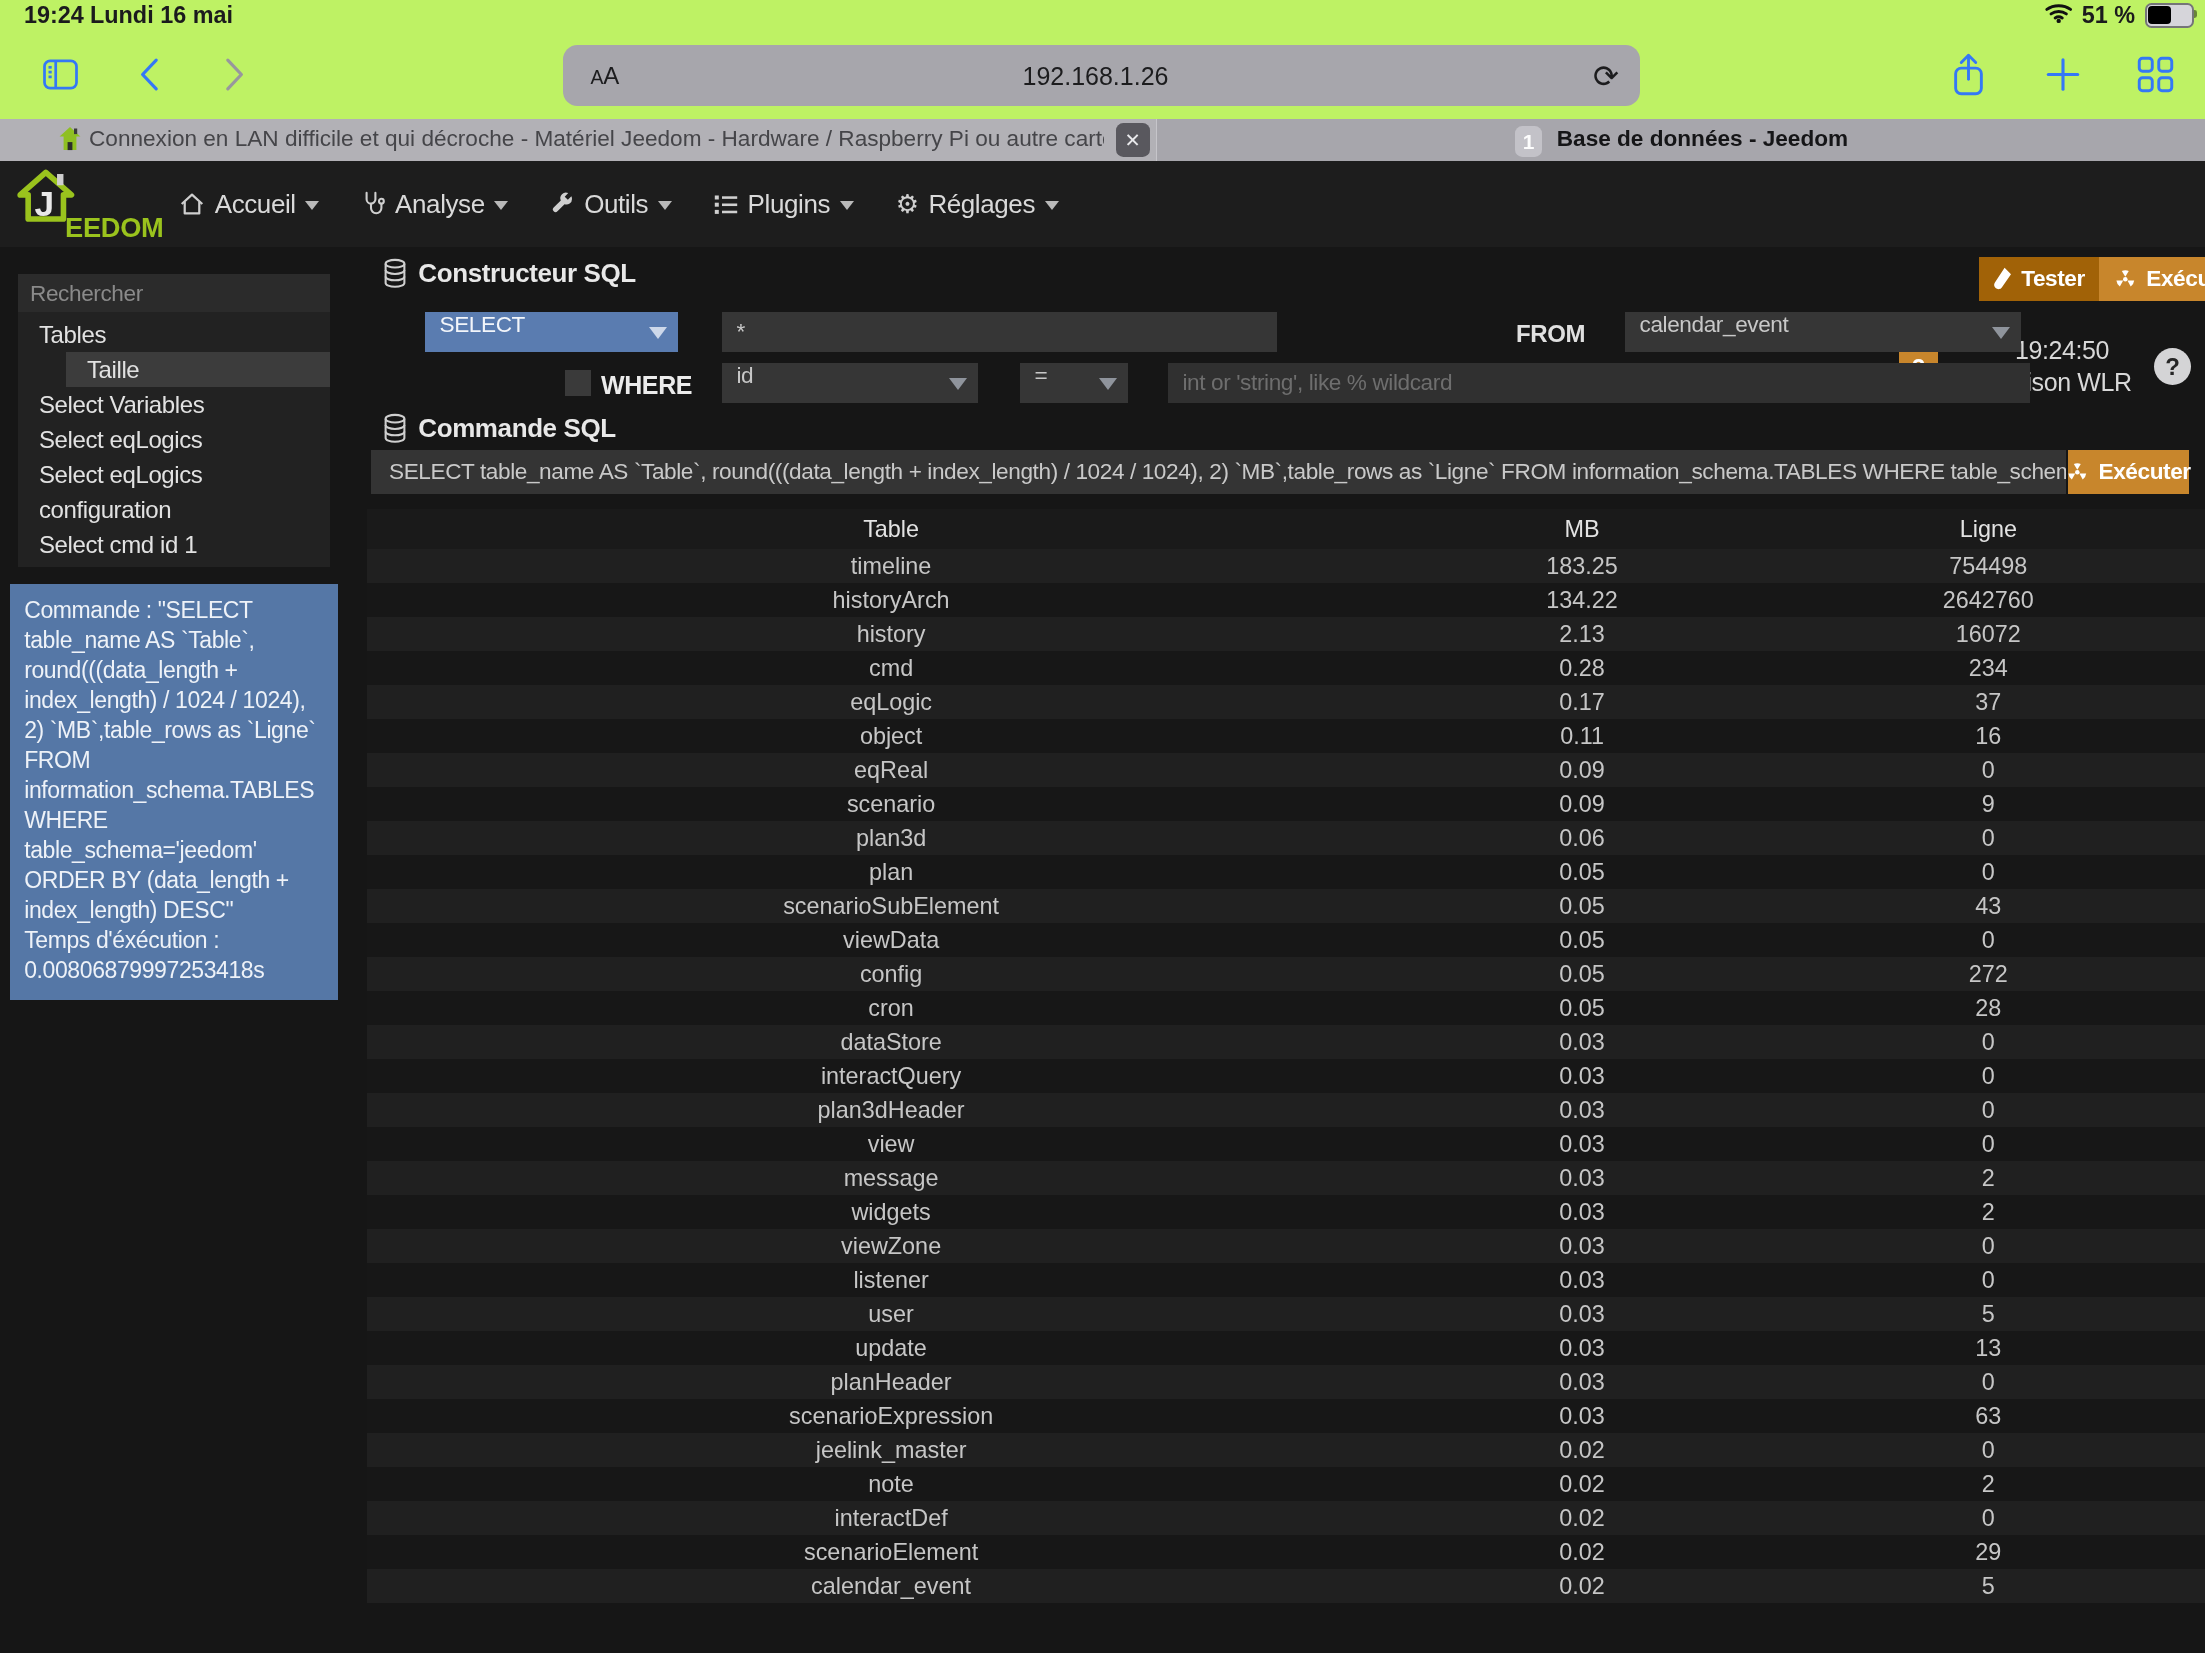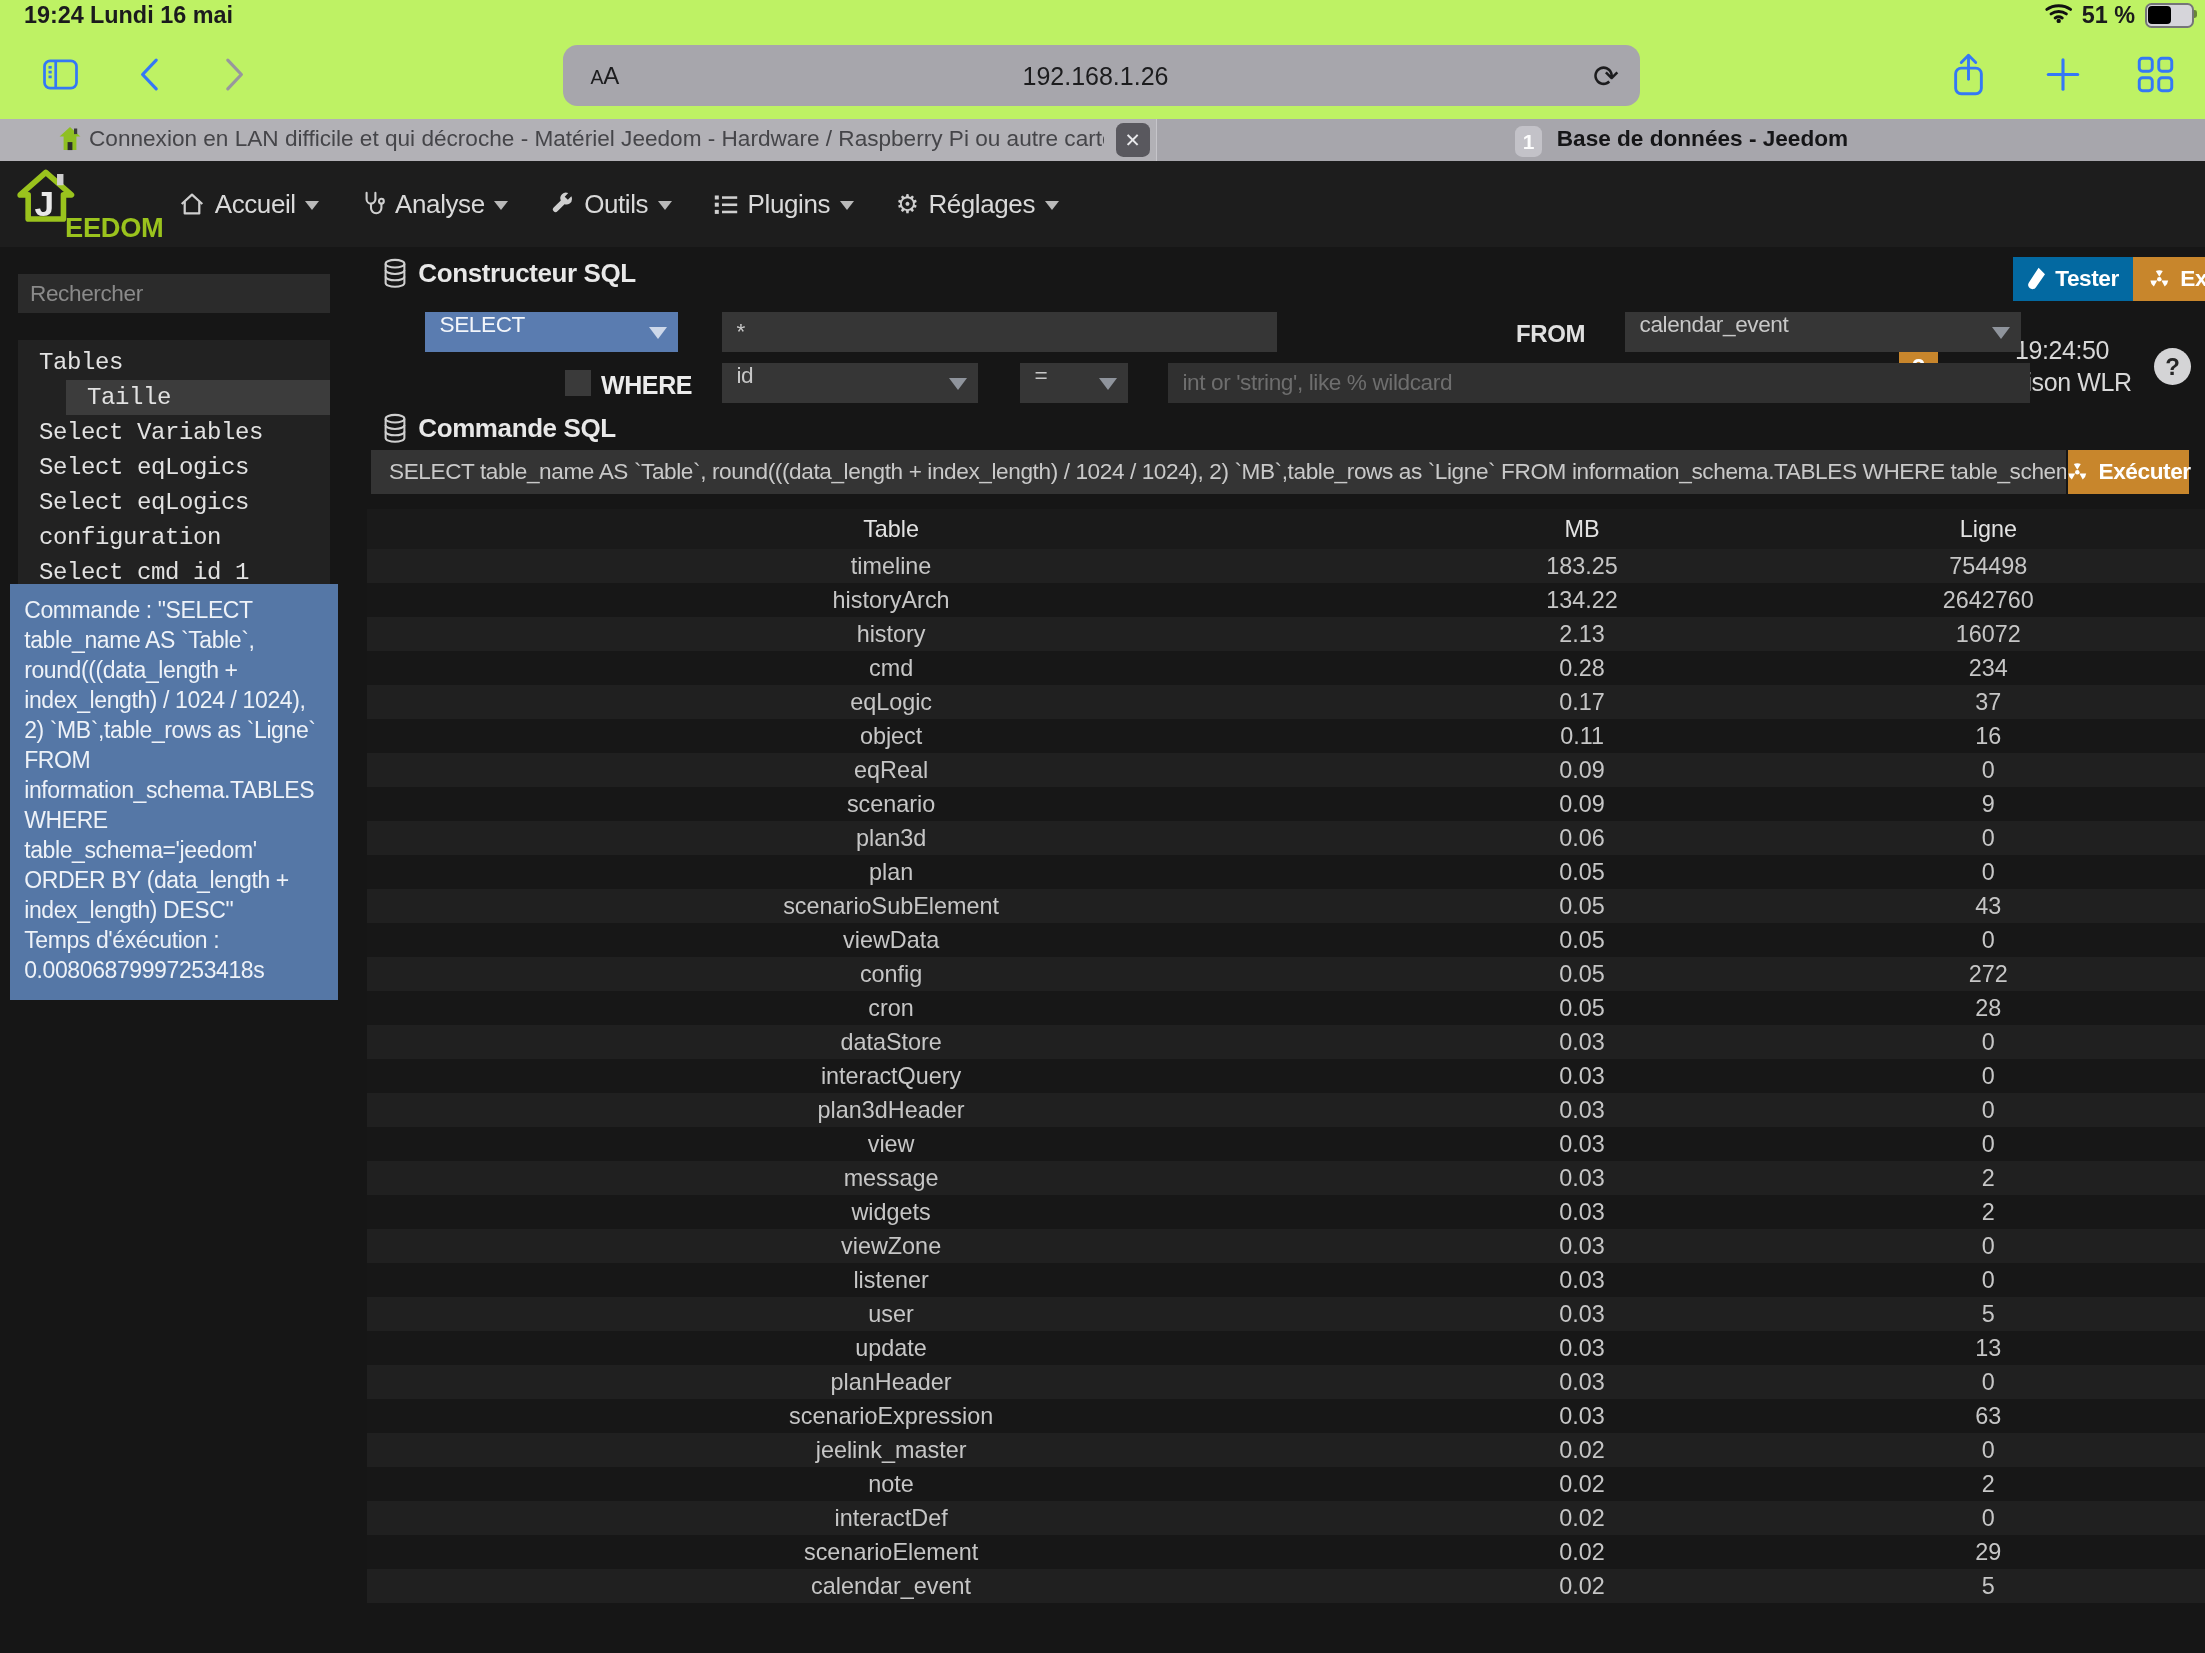--- a/index.html
+++ b/index.html
@@ -41,31 +41,31 @@
   .menu-item{display:flex;align-items:center;gap:9.7px;color:#d9d9d9;font-size:26px;}
   .menu-item svg{display:block;}
   .gear-glyph{font-family:"DejaVu Sans",sans-serif;font-size:26px;color:#cfcfcf;}
   .caret-sm{width:0;height:0;border-left:7.3px solid transparent;border-right:7.3px solid transparent;border-top:9px solid #b9b9b9;margin-top:3.2px;}
   .nav-badge{position:absolute;left:1899px;top:187px;width:39px;height:39px;background:#c8862c;color:#fff;font-size:24px;font-weight:bold;border-radius:4px;display:flex;align-items:center;justify-content:center;}
   .nav-clock{position:absolute;left:1961px;top:173px;width:202px;text-align:center;color:#d8d8d8;font-size:25px;line-height:32px;}
   .nav-help{position:absolute;left:2154px;top:187px;width:37px;height:37px;border-radius:50%;background:#d4d4d6;color:#262626;font-size:24px;font-weight:bold;display:flex;align-items:center;justify-content:center;}
   
   .search-input{position:absolute;left:18px;top:274px;width:312px;height:39px;background:#2b2b2b;border:none;outline:none;color:#cccccc;font-size:22.6px;padding:0 0 0 12px;box-sizing:border-box;font-family:"Liberation Sans",sans-serif;letter-spacing:-0.4px;}
   .search-input::placeholder{color:#8a8a8a;}
-  .side-list{position:absolute;left:18px;top:340px;width:312px;background:#222222;list-style:none;margin:0;padding:4.8px 0;letter-spacing:-0.4px;font-family:Liberation Mono, monospace;}
+  .side-list{position:absolute;left:18px;top:312px;width:312px;background:#222222;list-style:none;margin:0;padding:4.8px 0;letter-spacing:-0.4px;}
   .side-list li{font-size:24px;color:#e2e2e2;line-height:35px;padding:0 8px 0 21px;cursor:default;}
   .side-list li.active{background:#3c3c3c;margin-left:48px;}
   .info-box{position:absolute;left:9.7px;top:584px;width:328px;background:#5577a6;color:#eef2f8;font-size:23px;line-height:30px;padding:11.3px 13px 14.5px 14.5px;box-sizing:border-box;letter-spacing:-0.4px;}
   .info-box .l2{margin-top:0px;}
   
   .sec-title{position:absolute;color:#e8e8e8;font-size:26px;font-weight:bold;display:flex;align-items:center;gap:11.3px;letter-spacing:-0.4px;}
   #t1{left:383px;top:258px;}
   #t2{left:383px;top:413px;}
   .btn{display:flex;align-items:center;justify-content:center;gap:9.7px;color:#fff;font-size:22.6px;font-weight:bold;height:44px;letter-spacing:-0.4px;}
-  .btn.blue{background:#0369a1;margin-left:34px;}
+  .btn.blue{background:#a16207;}
   .btn.orange{background:#c8862c;}
   .btn-row{position:absolute;left:1979px;top:257px;display:flex;}
   .btn-row .btn{padding:0 14.5px;}
   .exec-sql{position:absolute;left:2068px;top:450px;width:121px;}
   
   .sel{position:absolute;height:40px;box-sizing:border-box;font-size:22.6px;letter-spacing:-0.4px;display:flex;padding:0 14.5px;}
   .sel .caret{position:absolute;right:11.3px;top:14.5px;width:0;height:0;border-left:9.7px solid transparent;border-right:9.7px solid transparent;border-top:12px solid #8f949c;}
   .sel.dark{background:#363636;color:#c8c8c8;}
   .sel.blue{background:#5a7cb0;color:#f2f5fa;}
   .sel.blue .caret{border-top-color:#cdd8ea;}

